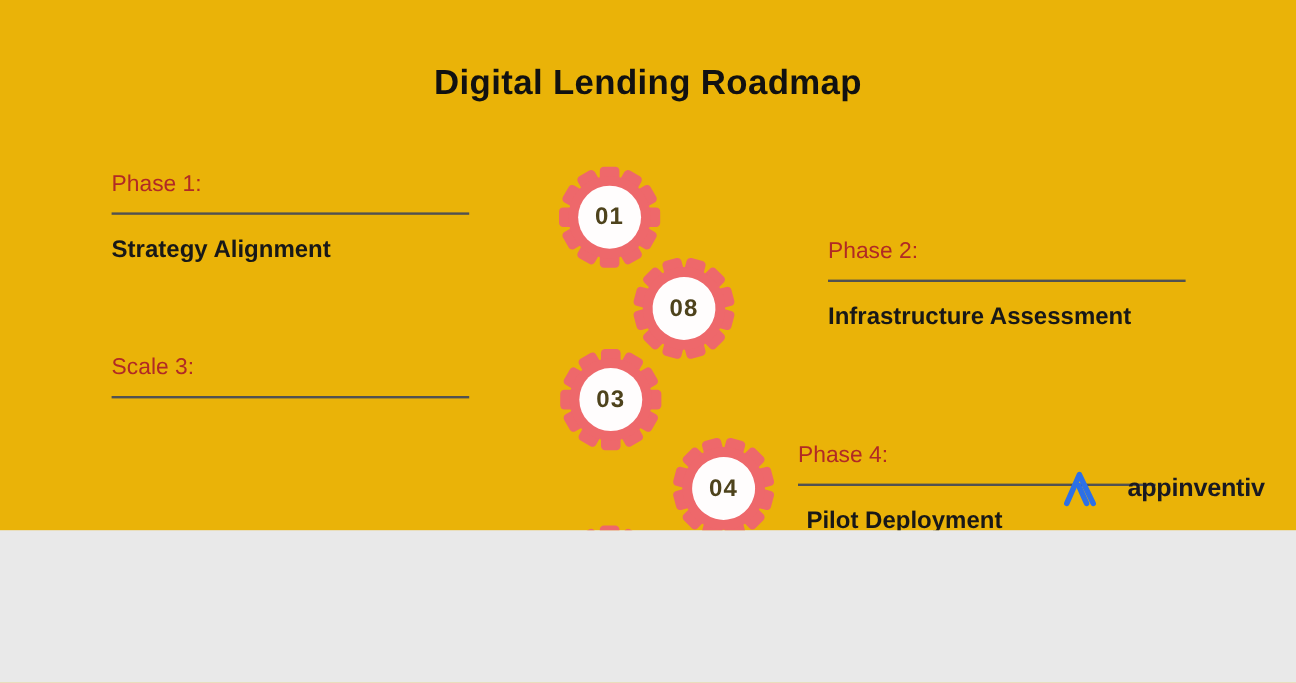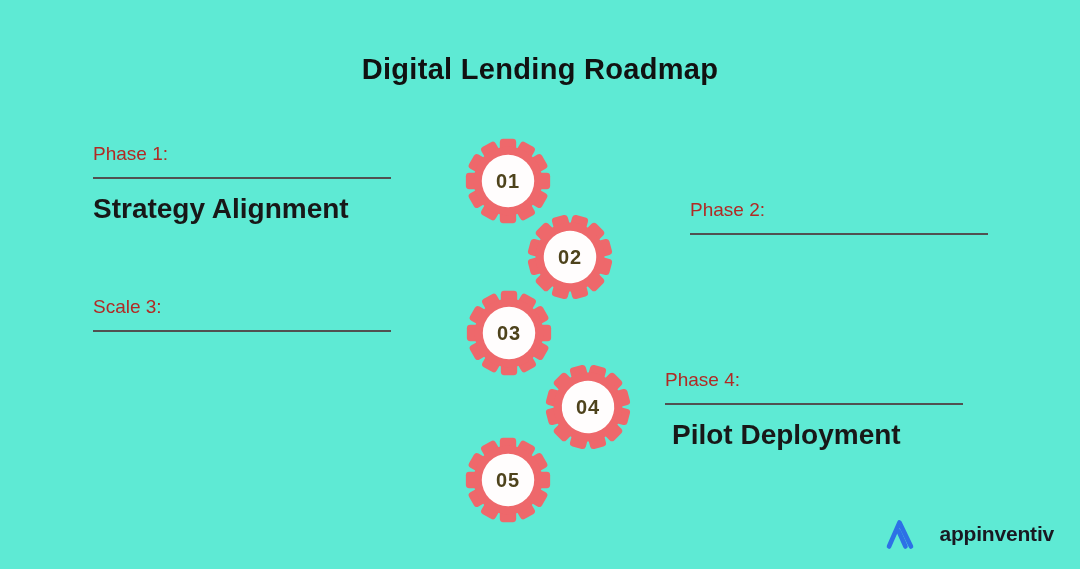--- a/index.html
+++ b/index.html
@@ -1,43 +1,43 @@
 <!DOCTYPE html>
 <html><head>
 <meta charset="utf-8">
 <style>
   html,body{margin:0;padding:0;background:#e9e9e9;}
   .canvas{
-    position:relative;width:1080px;height:569px;background:#5eead4;
+    position:relative;width:1080px;height:442px;background:#eab308;
     font-family:"Liberation Sans",sans-serif;overflow:hidden;
   }
   .main-title{
     position:absolute;top:53px;left:0;width:100%;text-align:center;
     font-size:29px;font-weight:bold;color:#111;letter-spacing:.3px;
   }
   .phase{position:absolute;width:298px;}
   .phase-label{font-size:19px;font-weight:normal;color:#b12a25;line-height:22px;}
   .phase-rule{height:0;border-top:2px solid #515151;margin-top:12px;}
-  .phase-name{font-size:28px;font-weight:bold;color:#181818;line-height:37px;margin-top:11px;}
+  .phase-name{font-size:20px;font-weight:bold;color:#181818;line-height:37px;margin-top:11px;}
   .indent{padding-left:7px;}
   #phase1{left:93px;top:143px;}
   #phase2{left:690px;top:199px;}
   #phase3{left:93px;top:296px;}
   #phase4{left:665px;top:369px;}
   #phase5{left:93px;top:441px;}
   .gear{position:absolute;width:86px;height:86px;color:#ee686b;}
   .gear svg{width:100%;height:100%;display:block;}
   .gear-num{
     position:absolute;inset:0;display:flex;align-items:center;justify-content:center;
     font-size:20px;font-weight:bold;color:#4e431c;letter-spacing:1px;
   }
   #gear1{left:465px;top:138px;}
   #gear2{left:527px;top:214px;}
   #gear3{left:466px;top:290px;}
-  #gear4{left:545px;top:364px;text-align:center;}
+  #gear4{left:560px;top:364px;text-align:center;}
   #gear5{left:465px;top:437px;}
   .logo{position:absolute;right:26px;bottom:19px;display:flex;align-items:center;gap:24px;}
   .logo-mark{width:31px;height:32px;display:block;}
   .logo-text{font-size:21px;font-weight:bold;color:#191922;letter-spacing:-.2px;}
   .defs-svg{position:absolute;width:0;height:0;}
 </style>
 </head>
 <body>
 
 <div class="canvas">
@@ -75,39 +75,40 @@
 
   <div class="phase" id="phase3">
     <div class="phase-label">Scale 3:</div>
     <div class="phase-rule"></div>
   </div>
 
 
   <div class="phase" id="phase2">
     <div class="phase-label">Phase 2:</div>
     <div class="phase-rule"></div>
+    <div class="phase-name">Infrastructure Assessment</div>
   </div>
 
   <div class="phase" id="phase4">
     <div class="phase-label">Phase 4:</div>
     <div class="phase-rule"></div>
     <div class="phase-name indent">Pilot Deployment</div>
   </div>
 
   <div class="gear" id="gear1">
     <svg viewBox="0 0 100 100" fill="currentColor">
         <use href="#gear-shape"></use>
       </svg>
     <span class="gear-num">01</span>
   </div>
   <div class="gear" id="gear2">
     <svg viewBox="0 0 100 100" fill="currentColor">
         <use href="#gear-shape" transform="rotate(15 50 50)"></use>
       </svg>
-    <span class="gear-num">02</span>
+    <span class="gear-num">08</span>
   </div>
   <div class="gear" id="gear3">
     <svg viewBox="0 0 100 100" fill="currentColor">
         <use href="#gear-shape"></use>
       </svg>
     <span class="gear-num">03</span>
   </div>
   <div class="gear" id="gear4">
     <svg viewBox="0 0 100 100" fill="currentColor">
         <use href="#gear-shape" transform="rotate(15 50 50)"></use>

